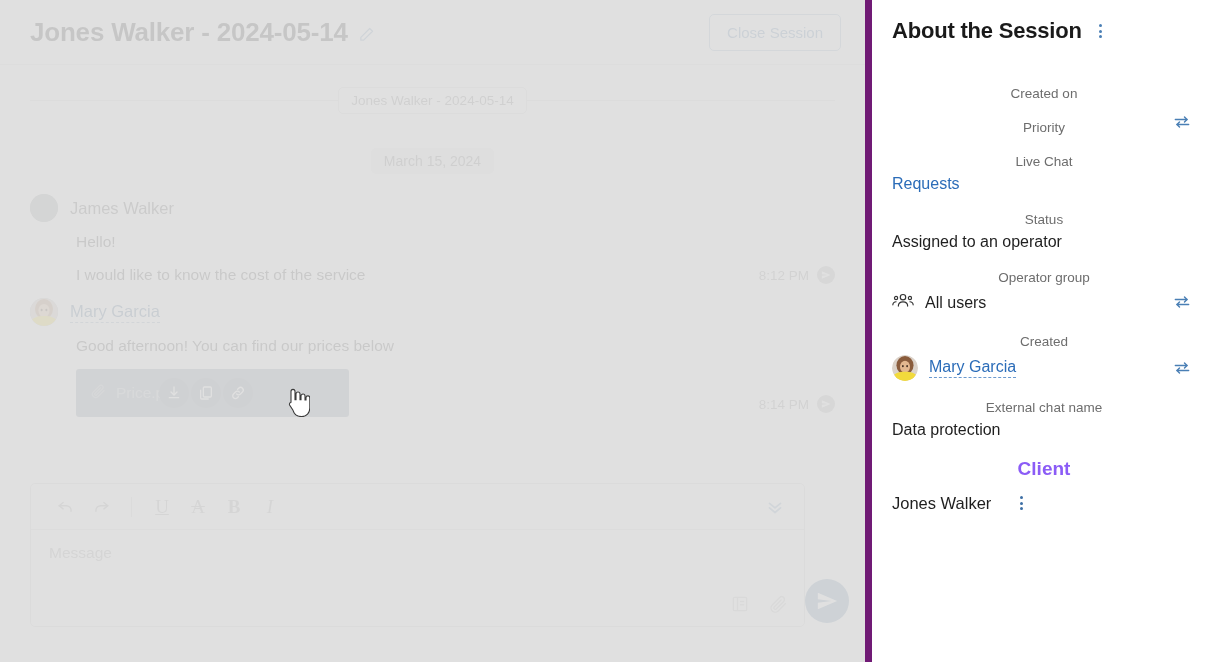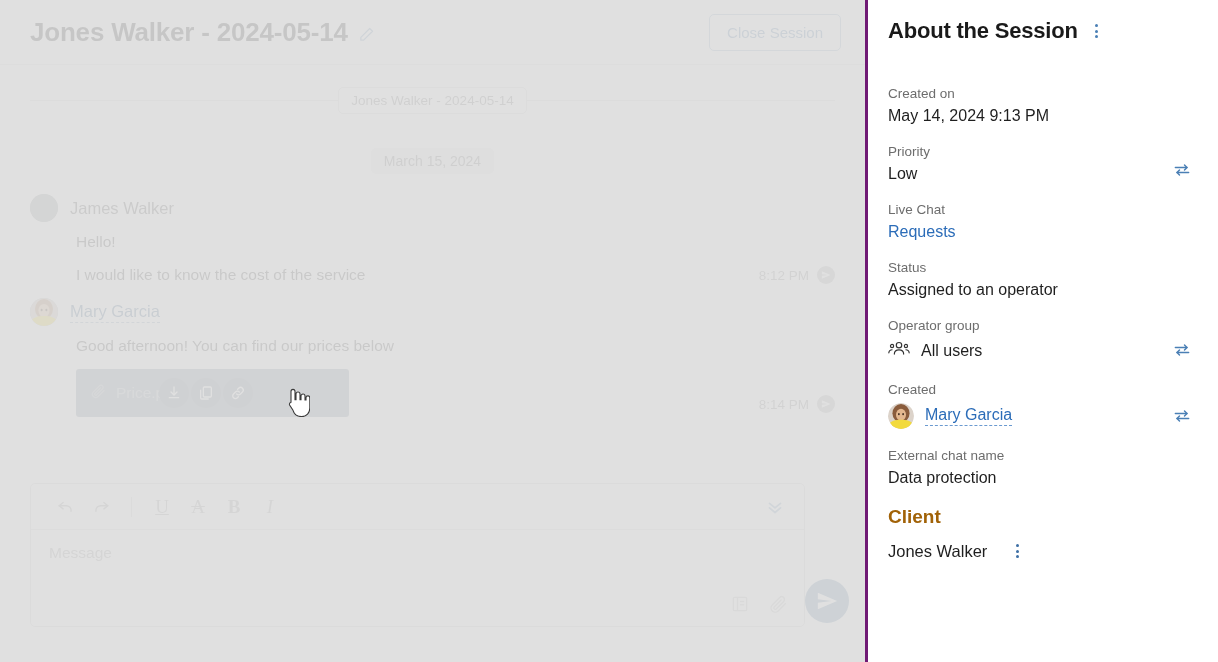--- a/index.html
+++ b/index.html
@@ -201,23 +201,24 @@
     display: flex; align-items: center; justify-content: center;
     cursor: pointer;
   }
 
   
   .about-panel {
     position: relative; z-index: 100;
     flex: 0 0 353px;
     width: 353px; height: 662px;
     background: #ffffff;
-    border-left: 3px solid #701a75;
+    border-left: 7px solid #701a75;
     padding: 18px 22px 0 20px;
     overflow: hidden;
+    text-align: center;
   }
   .about-head { display: flex; align-items: center; gap: 14px; margin-bottom: 42px; }
   .about-title { font-size: 22px; font-weight: bold; color: #1a1a1a; letter-spacing: -0.2px; }
   .kebab { display: flex; flex-direction: column; gap: 2.5px; cursor: pointer; padding: 4px 3px; }
   .kebab i { width: 3px; height: 3px; border-radius: 50%; background: #4a7fb5; display: block; }
   .kebab.dark i { background: #3d6fa5; }
 
   .field { margin-bottom: 19px; position: relative; }
   .field-label { font-size: 13.5px; color: #6d6d6d; margin-bottom: 6px; }
   .field-value {
@@ -229,21 +230,21 @@
     color: #2b6cb8;
     border-bottom: 1px dashed #6b9ad0;
     padding-bottom: 1px;
     cursor: pointer;
   }
   .swap-icon {
     position: absolute; right: 4px; bottom: 3px;
     cursor: pointer; display: flex;
   }
   .avatar-sm { width: 26px; height: 26px; border-radius: 50%; overflow: hidden; flex: 0 0 26px; }
-  .client-title { font-size: 19px; font-weight: bold; color: #a16207; margin: 18px 0 12px 0; }
+  .client-title { font-size: 19px; font-weight: bold; color: #8b5cf6; margin: 18px 0 12px 0; }
   .client-row { display: flex; align-items: center; gap: 26px; }
   .client-name { font-size: 16.5px; color: #1f1f1f; }
 </style>
 </head>
 <body>
 
 <div id="app">
 
   <div class="chat-pane">
 
@@ -429,26 +430,24 @@
       <span class="about-title">About the Session</span>
       <span class="kebab">
           <i></i>
           <i></i>
           <i></i>
         </span>
     </div>
 
     <div class="field">
       <div class="field-label">Created on</div>
-      <div class="field-value">May 14, 2024 9:13 PM</div>
     </div>
 
     <div class="field">
       <div class="field-label">Priority</div>
-      <div class="field-value">Low</div>
       <span class="swap-icon">
         <svg width="20" height="20" viewBox="0 0 24 24" fill="none" stroke="#4a7fb5" stroke-width="1.7" stroke-linecap="round" stroke-linejoin="round">
           <path d="M4 9h14"></path>
             <path d="M15 6l3 3-3 3"></path>
           <path d="M20 15H6"></path>
             <path d="M9 12l-3 3 3 3"></path>
         </svg>
       </span>
     </div>
 

